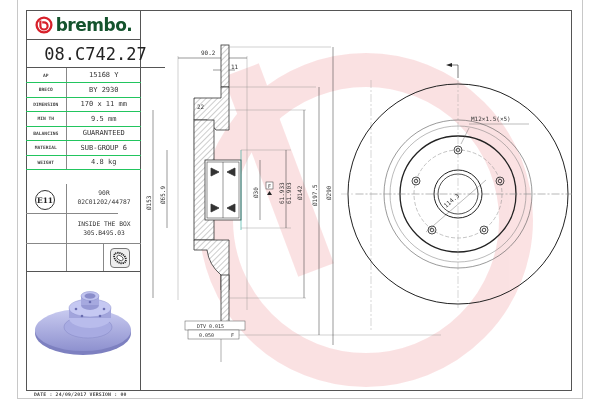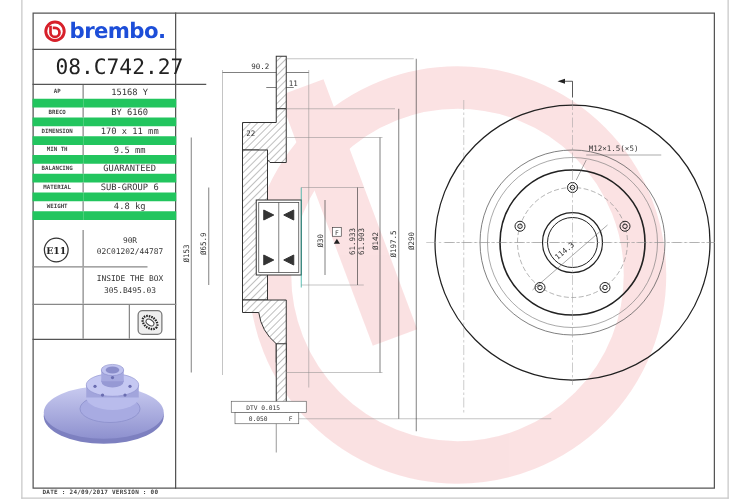--- a/index.html
+++ b/index.html
@@ -2,24 +2,24 @@
 <html><head>
 <meta charset="utf-8">
 <style>
   * { box-sizing: border-box; margin: 0; padding: 0; }
   html, body { width: 600px; height: 400px; background: #ffffff; overflow: hidden; }
   body { position: relative; font-family: "DejaVu Sans Mono", monospace; color: #222; }
   .outer { position: absolute; left: 17px; top: 0; width: 566px; height: 399px; border: 1px solid #c8c8c8; border-top: none; }
   .inner { position: absolute; left: 26px; top: 10px; width: 546px; height: 381px; border: 1px solid #555; }
   .left-col { position: absolute; left: 26px; top: 10px; width: 115px; height: 381px; border-right: 1px solid #555; }
   .logo-row { position: absolute; left: 0; top: 0; width: 115px; height: 30px; border-bottom: 1px solid #555; display: flex; align-items: center; justify-content: center; gap: 3px; }
-  .logo-text { color: #1d4ed8; font-family: "DejaVu Sans", sans-serif; font-weight: bold; font-size: 17px; letter-spacing: -0.5px; }
+  .logo-text { color: #14532d; font-family: "DejaVu Sans", sans-serif; font-weight: bold; font-size: 17px; letter-spacing: -0.5px; }
   .code-row { position: absolute; left: 0; top: 30px; width: 139px; height: 28px; border-bottom: 1px solid #555; display: flex; align-items: center; justify-content: center; font-family: "DejaVu Sans Mono", monospace; font-size: 17px; color: #222; }
   table.spec { position: absolute; left: 0; top: 58px; width: 115px; border-collapse: collapse; }
-  table.spec td { border-bottom: 7px solid #22c55e; height: 14.5px; font-size: 6.5px; text-align: center; vertical-align: middle; }
+  table.spec td { border-bottom: 1px solid #22c55e; height: 14.5px; font-size: 6.5px; text-align: center; vertical-align: middle; }
   table.spec td.lbl { width: 40px; border-right: 1px solid #888; font-size: 4.6px; font-weight: bold; color: #444; }
   table.spec td.val { font-size: 7px; color: #333; }
   .ece-row { position: absolute; left: 0; top: 174px; width: 92px; height: 30px; border-bottom: 1px solid #888; }
   .ece-badge { position: absolute; left: 9px; top: 6px; width: 20px; height: 20px; border: 1.3px solid #333; border-radius: 50%; font-family: "DejaVu Serif", serif; font-weight: bold; font-size: 7.5px; display: flex; align-items: center; justify-content: center; }
   .ece-divider { position: absolute; left: 40px; top: 0; width: 1px; height: 100%; background: #888; }
   .ece-text { position: absolute; left: 41px; top: 4px; width: 74px; text-align: center; font-size: 6.3px; line-height: 9px; color: #333; }
   .box-row { position: absolute; left: 0; top: 204px; width: 115px; height: 30px; border-bottom: 1px solid #888; }
   .box-text { position: absolute; left: 41px; top: 5px; width: 74px; text-align: center; font-size: 6.3px; line-height: 9px; color: #333; }
   .kit-row { position: absolute; left: 0; top: 234px; width: 115px; height: 28px; border-bottom: 1px solid #555; }
   .kit-div1 { position: absolute; left: 40px; top: 0; width: 1px; height: 100%; background: #888; }
@@ -47,21 +47,21 @@
   <div class="code-row">08.C742.27</div>
 
   <table class="spec">
     <tbody>
         <tr>
           <td class="lbl">AP</td>
           <td class="val">15168 Y</td>
         </tr>
     <tr>
           <td class="lbl">BRECO</td>
-          <td class="val">BY 6160</td>
+          <td class="val">BY 2930</td>
         </tr>
     <tr>
           <td class="lbl">DIMENSION</td>
           <td class="val">170 x 11 mm</td>
         </tr>
     <tr>
           <td class="lbl">MIN TH</td>
           <td class="val">9.5 mm</td>
         </tr>
     <tr>

